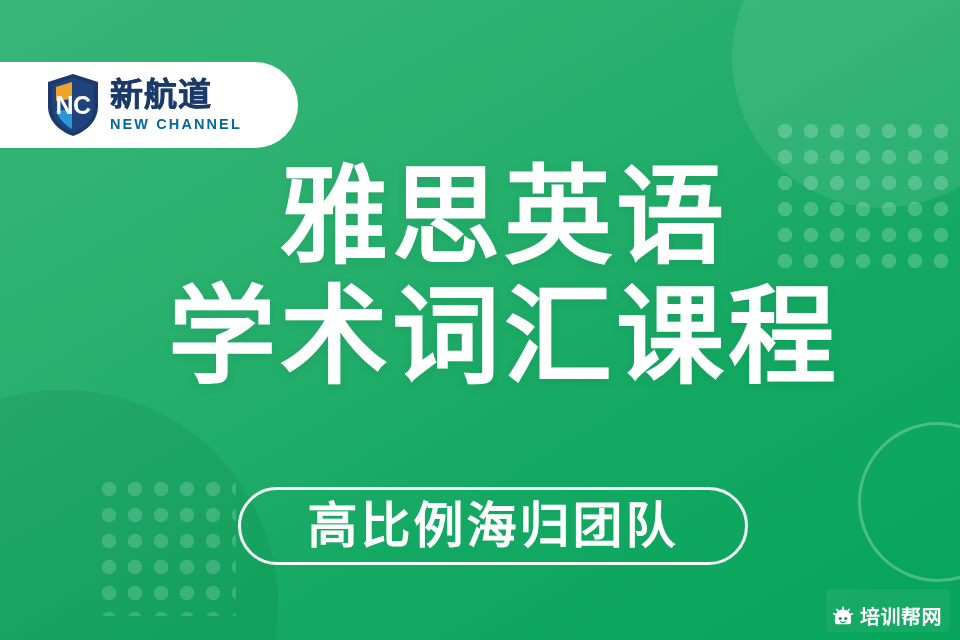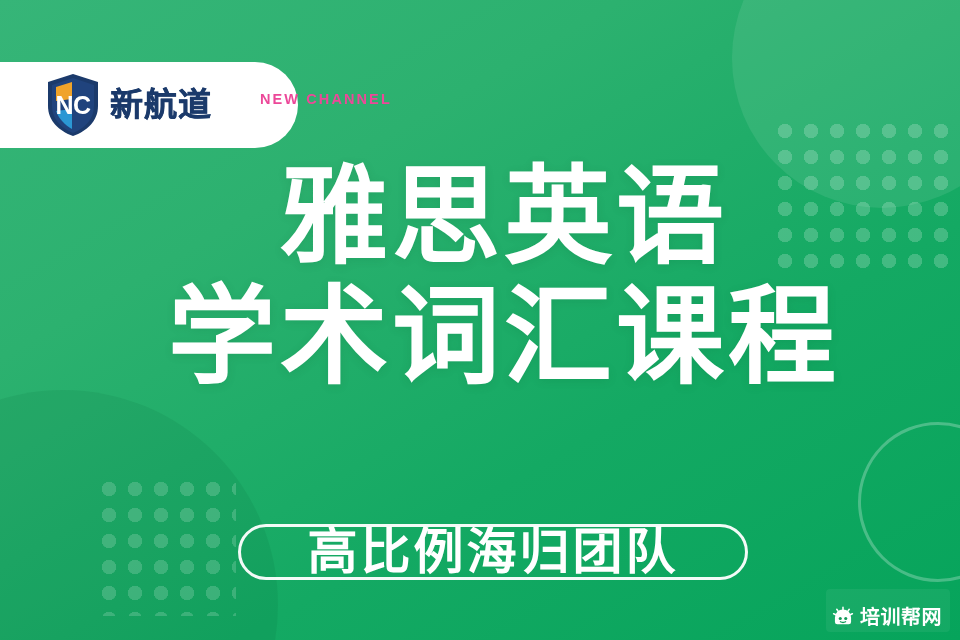--- a/index.html
+++ b/index.html
@@ -97,40 +97,39 @@
     width: 56px;
     height: 64px;
     flex: 0 0 56px;
     position: relative;
   }
   .shield svg { display: block; width: 56px; height: 64px; }
 
   .logo-text {
     margin-left: 9px;
     display: flex;
-    flex-direction: row;
+    flex-direction: column;
     justify-content: center;
   }
   .logo-cn {
     font-size: 33px;
     font-weight: 700;
     line-height: 1.04;
     color: #1b3a6b;
     letter-spacing: 1px;
     white-space: nowrap;
     -webkit-text-stroke: 0.5px #1b3a6b;
   }
   .logo-en {
     font-size: 14.5px;
     font-weight: 700;
     letter-spacing: 2.1px;
-    color: #ec4899;
+    color: #0369a1;
     margin-top: 3px;
     white-space: nowrap;
-    margin-left: 48px;
   }
 
   
   .headline {
     position: absolute;
     left: 0;
     right: 0;
     top: 163px;
     text-align: center;
     z-index: 4;
@@ -144,23 +143,23 @@
     white-space: nowrap;
     text-shadow: 0 2px 10px rgba(0, 80, 40, 0.12);
   }
   .headline-line.l1 { font-size: 108px; }
   .headline-line.l2 { font-size: 108px; margin-top: 12px; }
 
   
   .subtitle-pill {
     position: absolute;
     left: 238px;
-    top: 524px;
+    top: 487px;
     width: 510px;
-    height: 56px;
+    height: 78px;
     border: 3px solid rgba(255, 255, 255, 0.95);
     border-radius: 39px;
     display: flex;
     align-items: center;
     justify-content: center;
     z-index: 4;
   }
   .subtitle-text {
     color: #ffffff;
     font-size: 50px;

